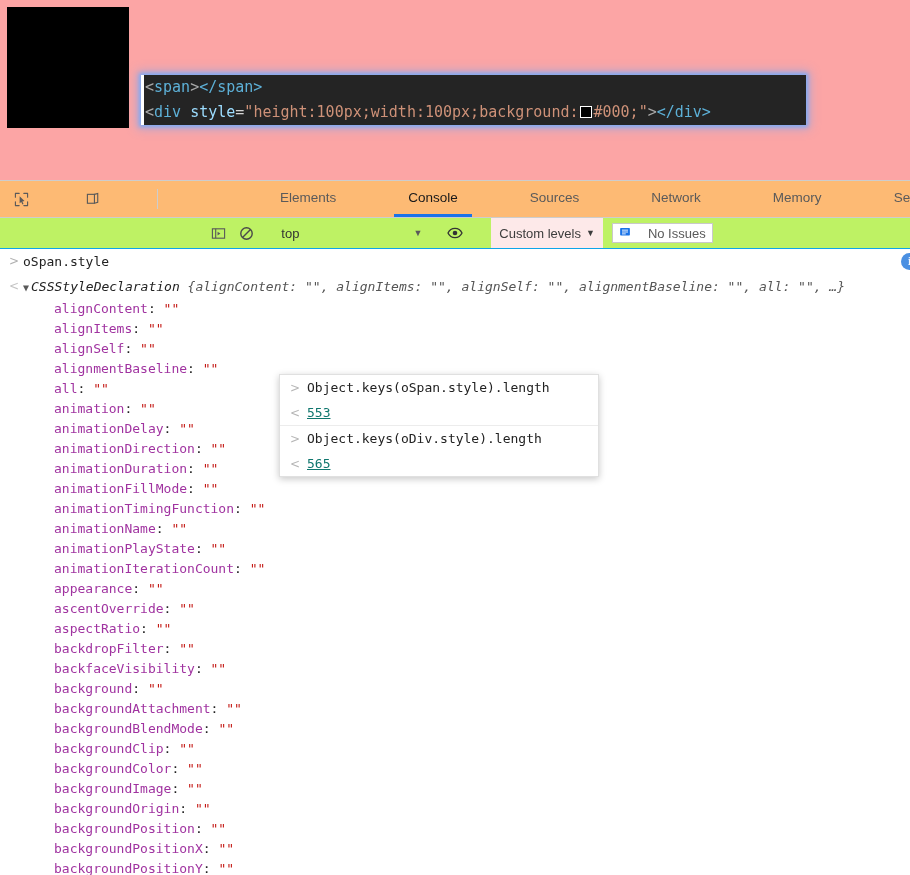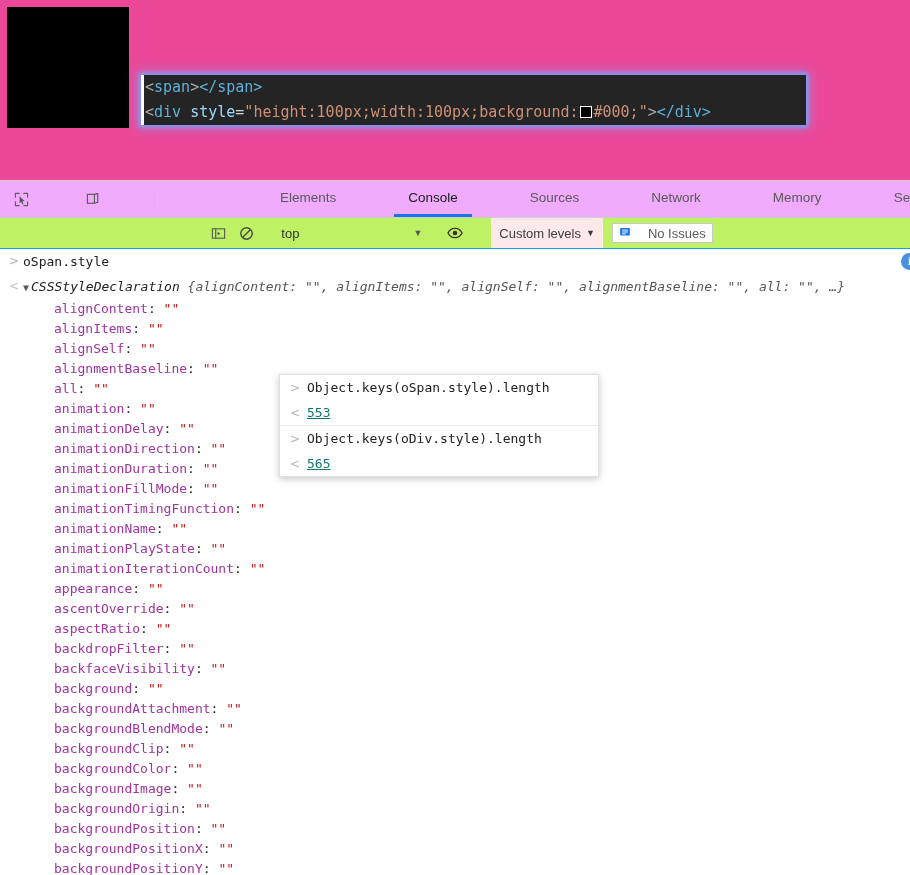--- a/index.html
+++ b/index.html
@@ -14,21 +14,21 @@
     overflow: hidden;
     position: relative;
   }
 
   
   #page-preview {
     position: absolute;
     left: 0; top: 0;
     width: 910px;
     height: 180px;
-    background: #ec4899;
+    background: #fca5a5;
     overflow: hidden;
   }
   #black-box {
     position: absolute;
     left: 7px;
     top: 7px;
     width: 122px;
     height: 121px;
     background: #000000;
   }
@@ -80,21 +80,21 @@
     background: #ffffff;
     border-top: 1px solid #cdcdcd;
   }
 
   
   #tabstrip {
     display: flex;
     align-items: stretch;
     height: 36px;
     border-bottom: 1px solid #cdcdcd;
-    background: #f0abfc;
+    background: #fdba74;
     overflow: hidden;
     gap: 44px;
   }
   .tb-icon-btn {
     width: 28px;
     display: flex;
     align-items: center;
     justify-content: center;
     flex: 0 0 auto;
   }

